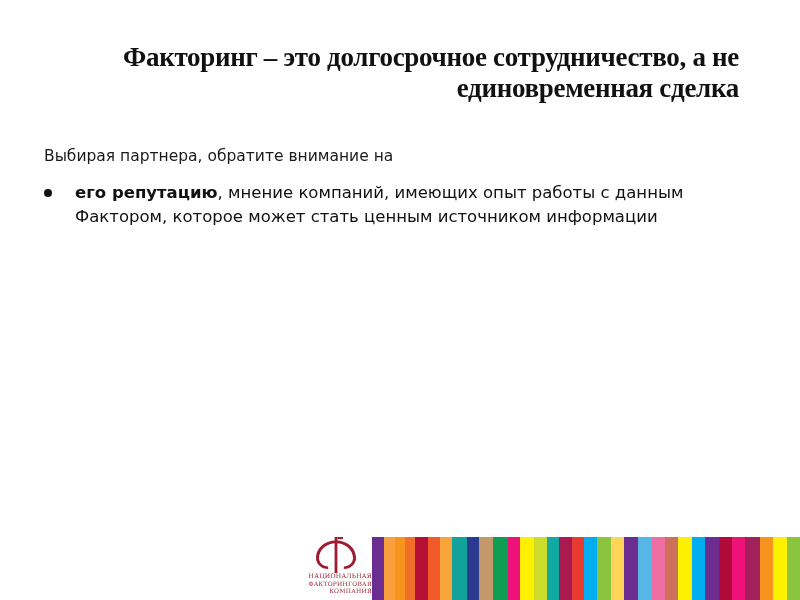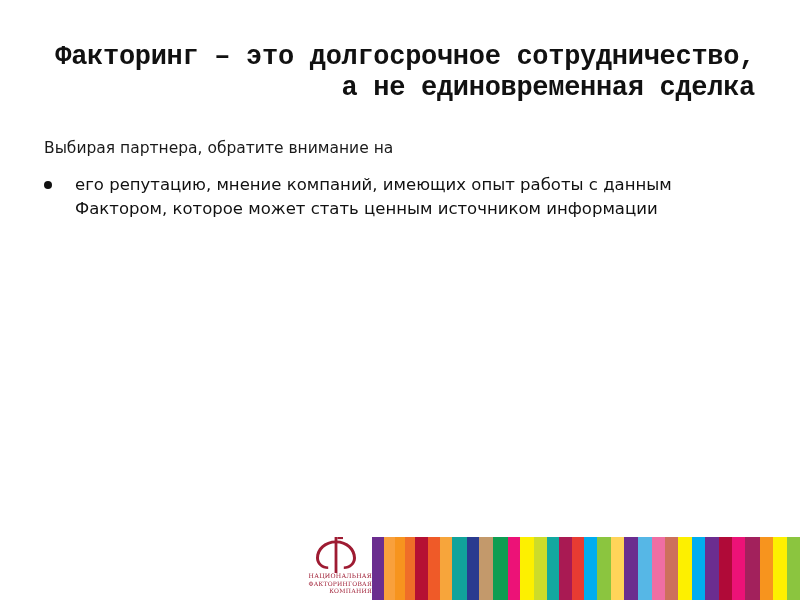--- a/index.html
+++ b/index.html
@@ -15,38 +15,38 @@
     position: relative;
     width: 800px;
     height: 600px;
     background: #ffffff;
     overflow: hidden;
   }
 
   
   #slide-title {
     position: absolute;
-    left: 40px;
+    left: 24px;
     top: 24px;
     width: 715px;
     text-align: right;
-    font-family: Liberation Mono, monospace;
+    font-family: Liberation Serif, serif;
     font-weight: bold;
     font-size: 27px;
     line-height: 31px;
     letter-spacing: -0.3px;
     color: #111111;
     -webkit-font-smoothing: none;
   }
 
   
   #body-block {
     position: absolute;
     left: 44px;
-    top: 138px;
+    top: 146px;
     width: 716px;
   }
   .intro-line {
     font-family: "DejaVu Sans", sans-serif;
     font-size: 15.5px;
     line-height: 21px;
     color: #1a1a1a;
     margin: 0 0 14px 0;
   }
   ul.bullets {
@@ -69,21 +69,21 @@
   ul.bullets > li .bullet-dot {
     position: absolute;
     left: 0;
     top: 8px;
     width: 8px;
     height: 8px;
     border-radius: 50%;
     background: #111111;
   }
   .b {
-    font-weight: normal;
+    font-weight: bold;
   }
 
   
   #footer-logo {
     position: absolute;
     left: 300px;
     top: 536px;
     width: 72px;
     height: 62px;
   }

